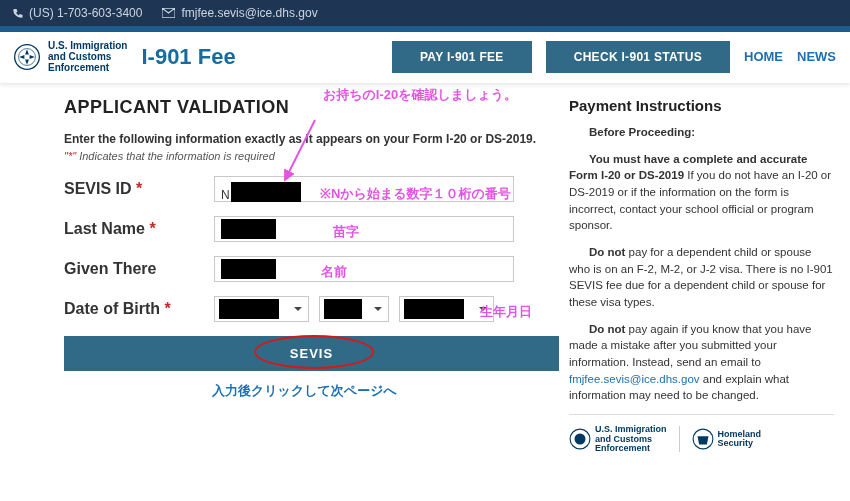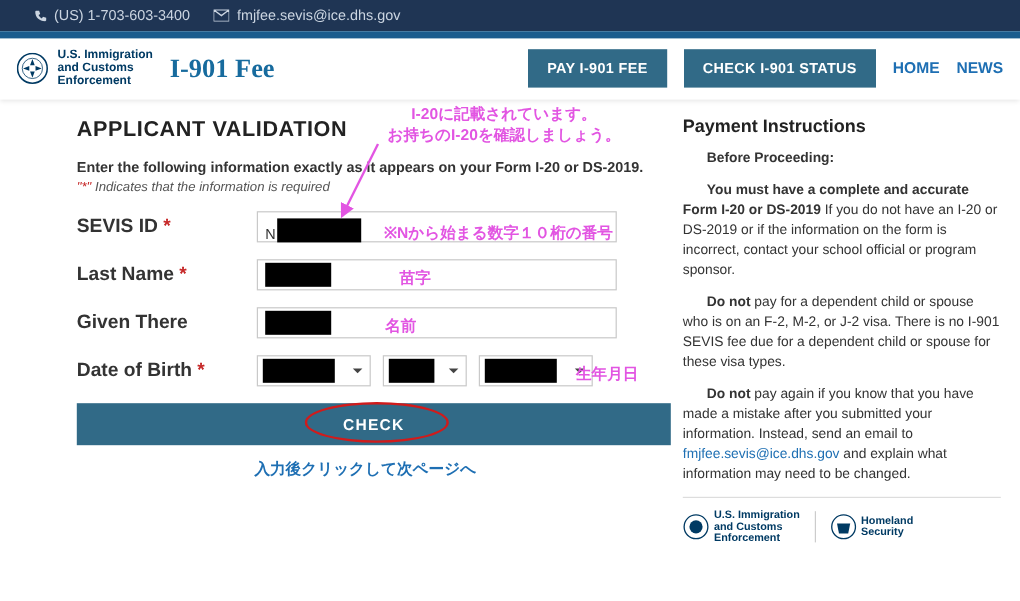--- a/index.html
+++ b/index.html
@@ -1,32 +1,32 @@
 <!DOCTYPE html>
 <html><head>
 <meta charset="utf-8">
 <style>
   * { box-sizing: border-box; margin: 0; padding: 0; }
   body { font-family: "Helvetica Neue", Arial, sans-serif; font-size: 13px; color: #333; background: #fff; }
   .page { width: 850px; height: 501px; position: relative; overflow: hidden; }
   
-  .topbar { background: #1f3554; color: #cbd5e1; height: 26px; display: flex; align-items: center; padding: 0 28px; font-size: 12px; }
+  .topbar { background: #1f3554; color: #cbd5e1; height: 26px; display: flex; align-items: center; padding: 0 12px; font-size: 12px; }
   .topbar .left { display: flex; gap: 20px; }
   .topbar .item { display: flex; align-items: center; gap: 6px; }
   .topbar .right { margin-left: auto; }
   .topbar .right small { opacity: .8; font-size: 10px; }
   .topbar svg { fill: #cbd5e1; }
   
   .header-wrap { border-top: 6px solid #1b5c8d; background: #fff; box-shadow: 0 2px 4px rgba(0,0,0,.1); }
   .header { display: flex; align-items: center; padding: 8px 14px 10px; }
   .seal { width: 26px; height: 26px; margin-right: 8px; }
   .brand { font-size: 10px; color: #003a63; font-weight: 600; line-height: 1.1; }
-  .pagetitle { font-size: 22px; font-weight: 700; color: #176b9e; margin-left: 14px; font-family: Liberation Serif, serif; }
+  .pagetitle { font-size: 22px; font-weight: 700; color: #176b9e; margin-left: 14px; }
   .nav { margin-left: auto; display: flex; align-items: center; gap: 14px; }
-  .btn { background: #316a87; color: #fff; font-weight: 700; font-size: 12px; border: none; padding: 9px 16px; letter-spacing: .3px; cursor: pointer; }
+  .btn { background: #316a87; color: #fff; font-weight: 700; font-size: 12px; border: none; padding: 9px 28px; letter-spacing: .3px; cursor: pointer; }
   .navlink { color: #1e6fb3; font-weight: 700; font-size: 13px; cursor: pointer; }
   
   .main { display: flex; padding: 14px 16px 0; gap: 10px; margin-left: 48px; }
   .formcol { flex: 1 1 auto; }
   .side { width: 265px; }
   h2.section { font-size: 18px; font-weight: 800; letter-spacing: .5px; color: #222; margin-bottom: 14px; }
   .instr { font-size: 12px; font-weight: 700; margin-bottom: 4px; }
   .reqnote { font-size: 11px; font-style: italic; color: #555; margin-bottom: 14px; }
   .reqnote .star, .required { color: #c62828; }
   .row { display: flex; align-items: center; margin-bottom: 14px; position: relative; }
@@ -133,21 +133,21 @@
         <div class="sel" style="width:70px; position:relative">
               <span class="redact" style="width:38px; margin-left:4px"></span>
             </div>
         <div class="sel" style="width:95px; position:relative">
               <span class="redact" style="width:60px; margin-left:4px"></span>
             </div>
       </div>
     </div>
 
     <div class="submit-wrap">
-      <button class="submit">CHECK</button>
+      <button class="submit">SEVIS</button>
       <div class="oval"></div>
     </div>
   </div>
 
   <div class="side">
     <h3>Payment Instructions</h3>
     <p class="strong">Before Proceeding:</p>
     <p><span class="strong">You must have a complete and accurate Form I-20 or DS-2019</span><span> If you do not have an I-20 or DS-2019 or if the information on the form is incorrect, contact your school official or program sponsor.</span></p>
     <p><span class="strong">Do not</span><span> pay for a dependent child or spouse who is on an F-2, M-2, or J-2 visa. There is no I-901 SEVIS fee due for a dependent child or spouse for these visa types.</span></p>
     <p><span class="strong">Do not</span><span> pay again if you know that you have made a mistake after you submitted your information. Instead, send an email to </span><a>fmjfee.sevis@ice.dhs.gov</a><span> and explain what information may need to be changed.</span></p>
@@ -172,21 +172,20 @@
         <div>
               <div>Homeland</div>
               <div>Security</div>
             </div>
       </div>
     </div>
   </div>
 </div>
 
 <div class="anno" style="left:300px; top:86px; text-align:center; width:240px">
-  <div>I-20に記載されています。</div>
   <div>お持ちのI-20を確認しましょう。</div>
 </div>
 <svg class="anno-arrow" style="left:280px; top:118px" width="40" height="70">
   <defs>
         <marker id="ah" markerWidth="6" markerHeight="6" refX="5" refY="3" orient="auto">
           <path d="M0 0 L6 3 L0 6 z" fill="#e255e2"></path>
         </marker>
       </defs>
   <line x1="35" y1="2" x2="5" y2="62" stroke="#e255e2" stroke-width="2" marker-end="url(#ah)"></line>
 </svg>

